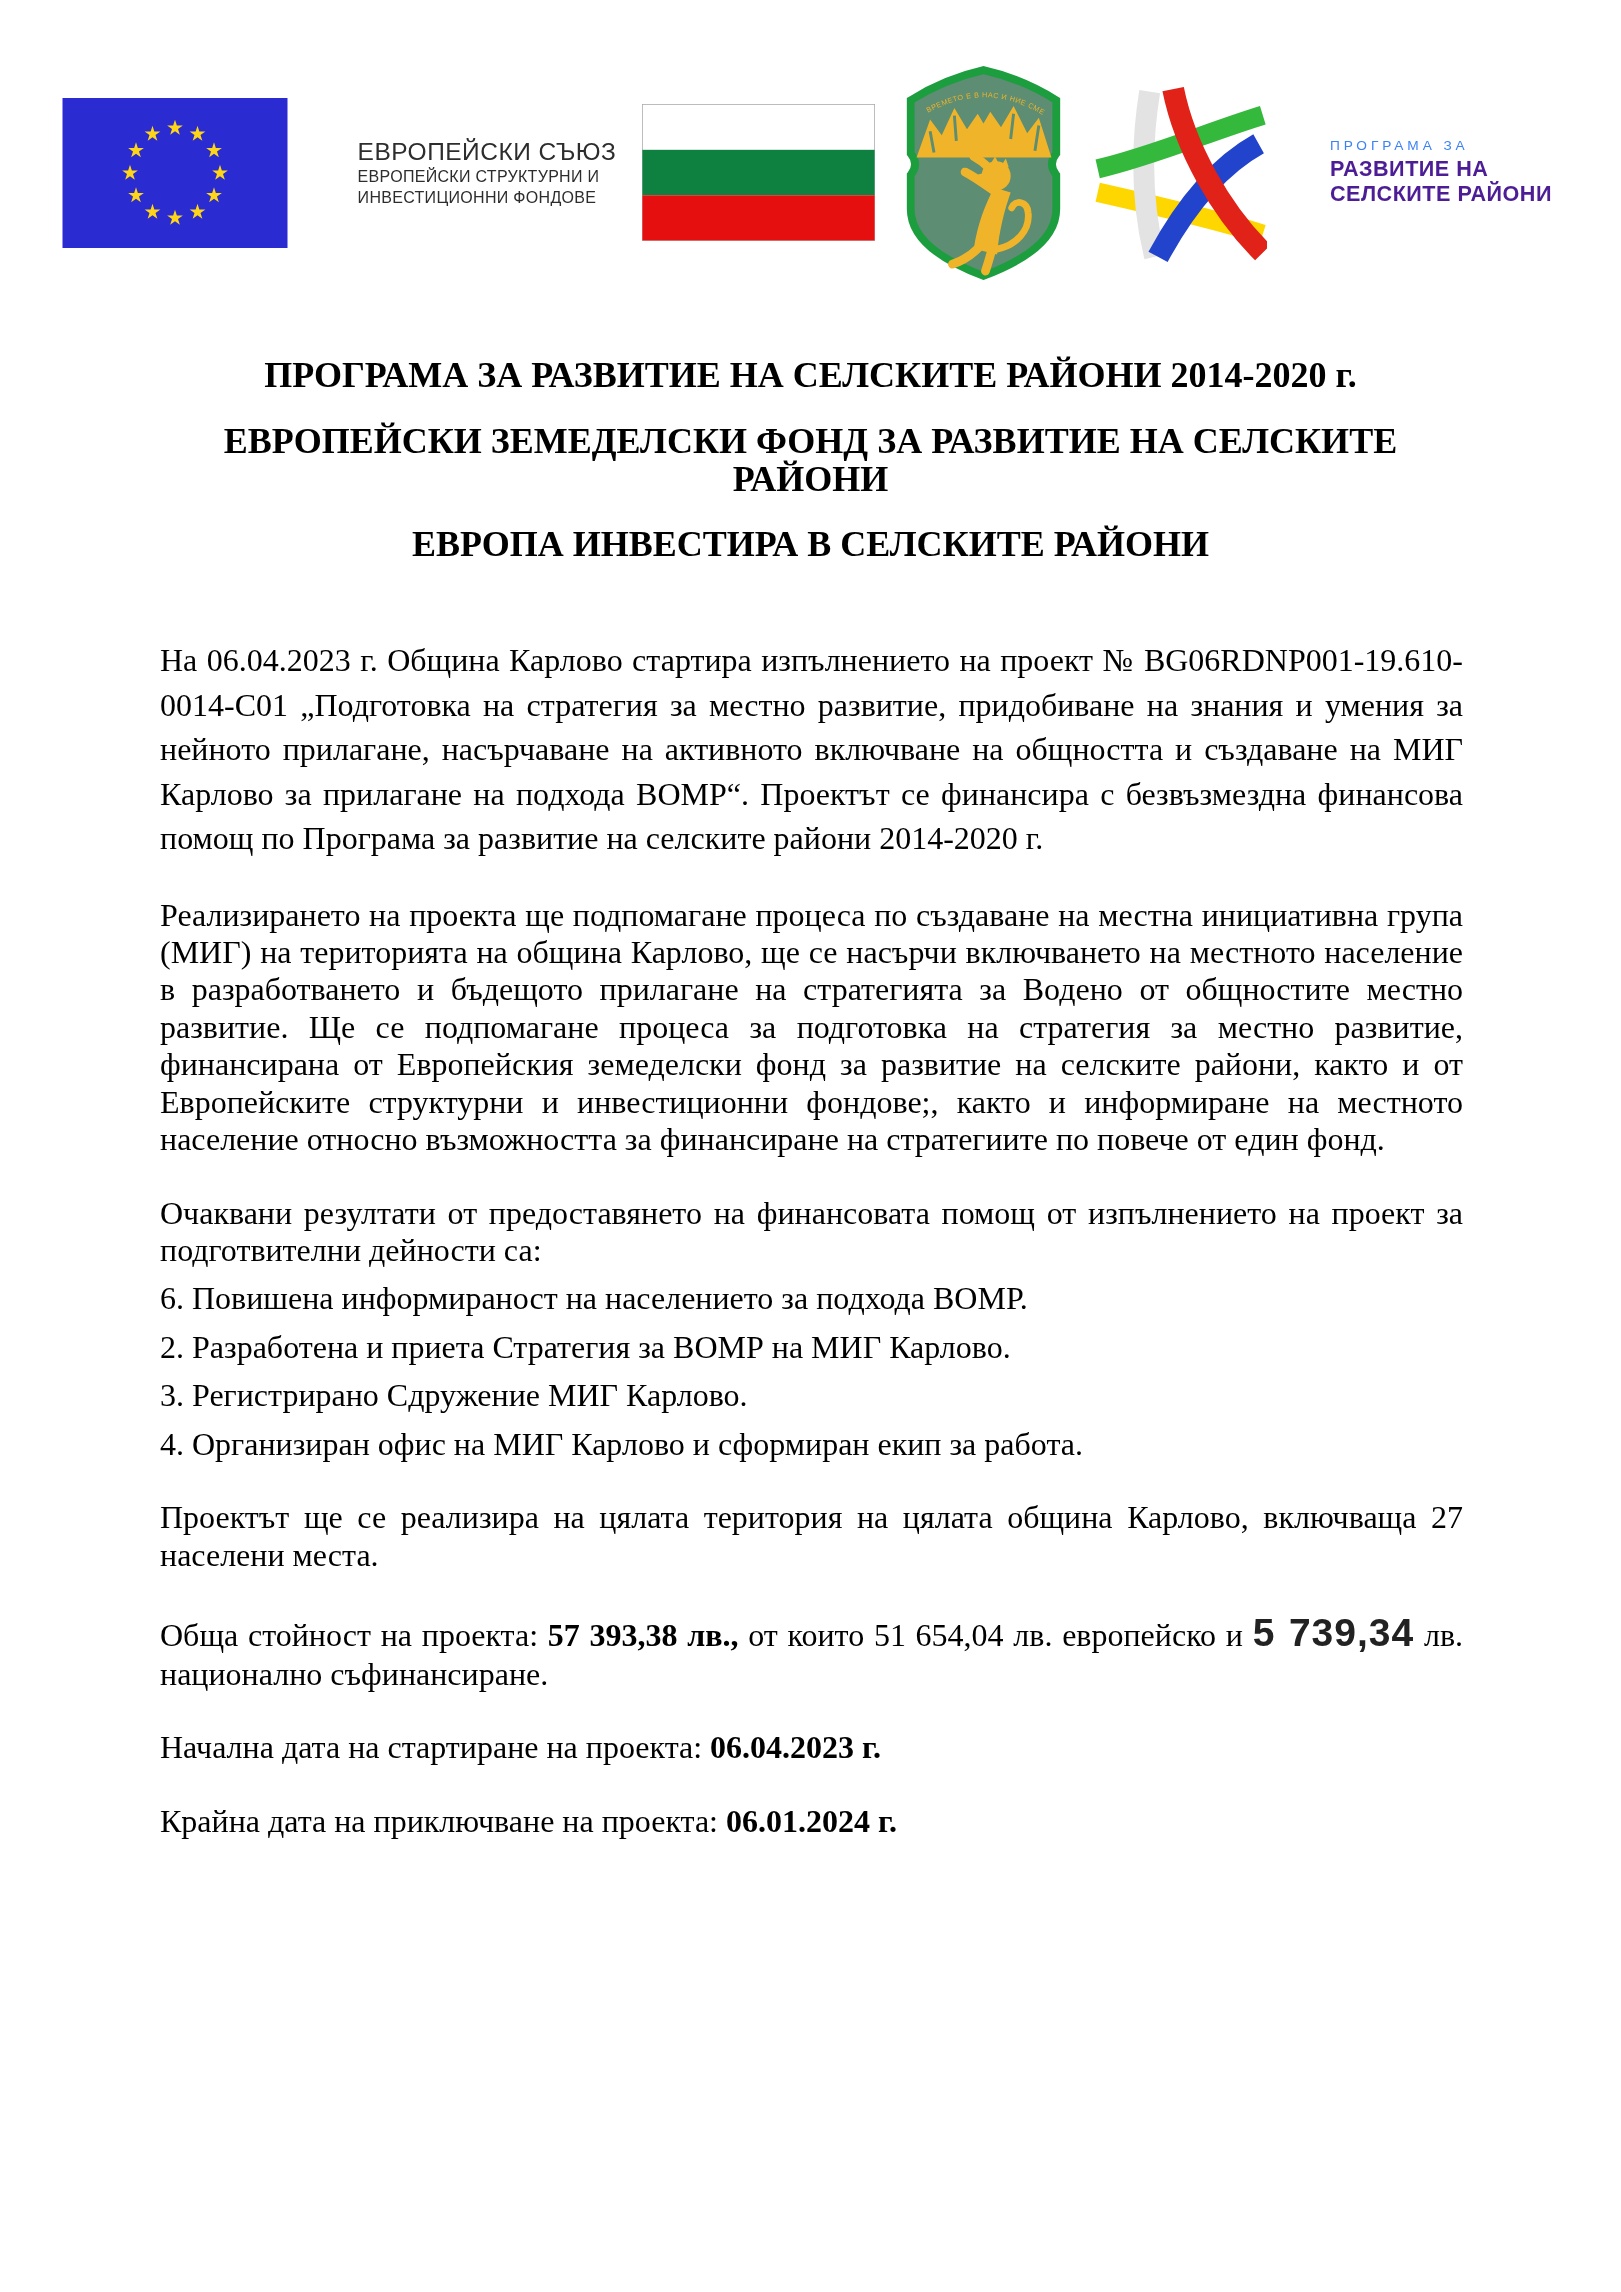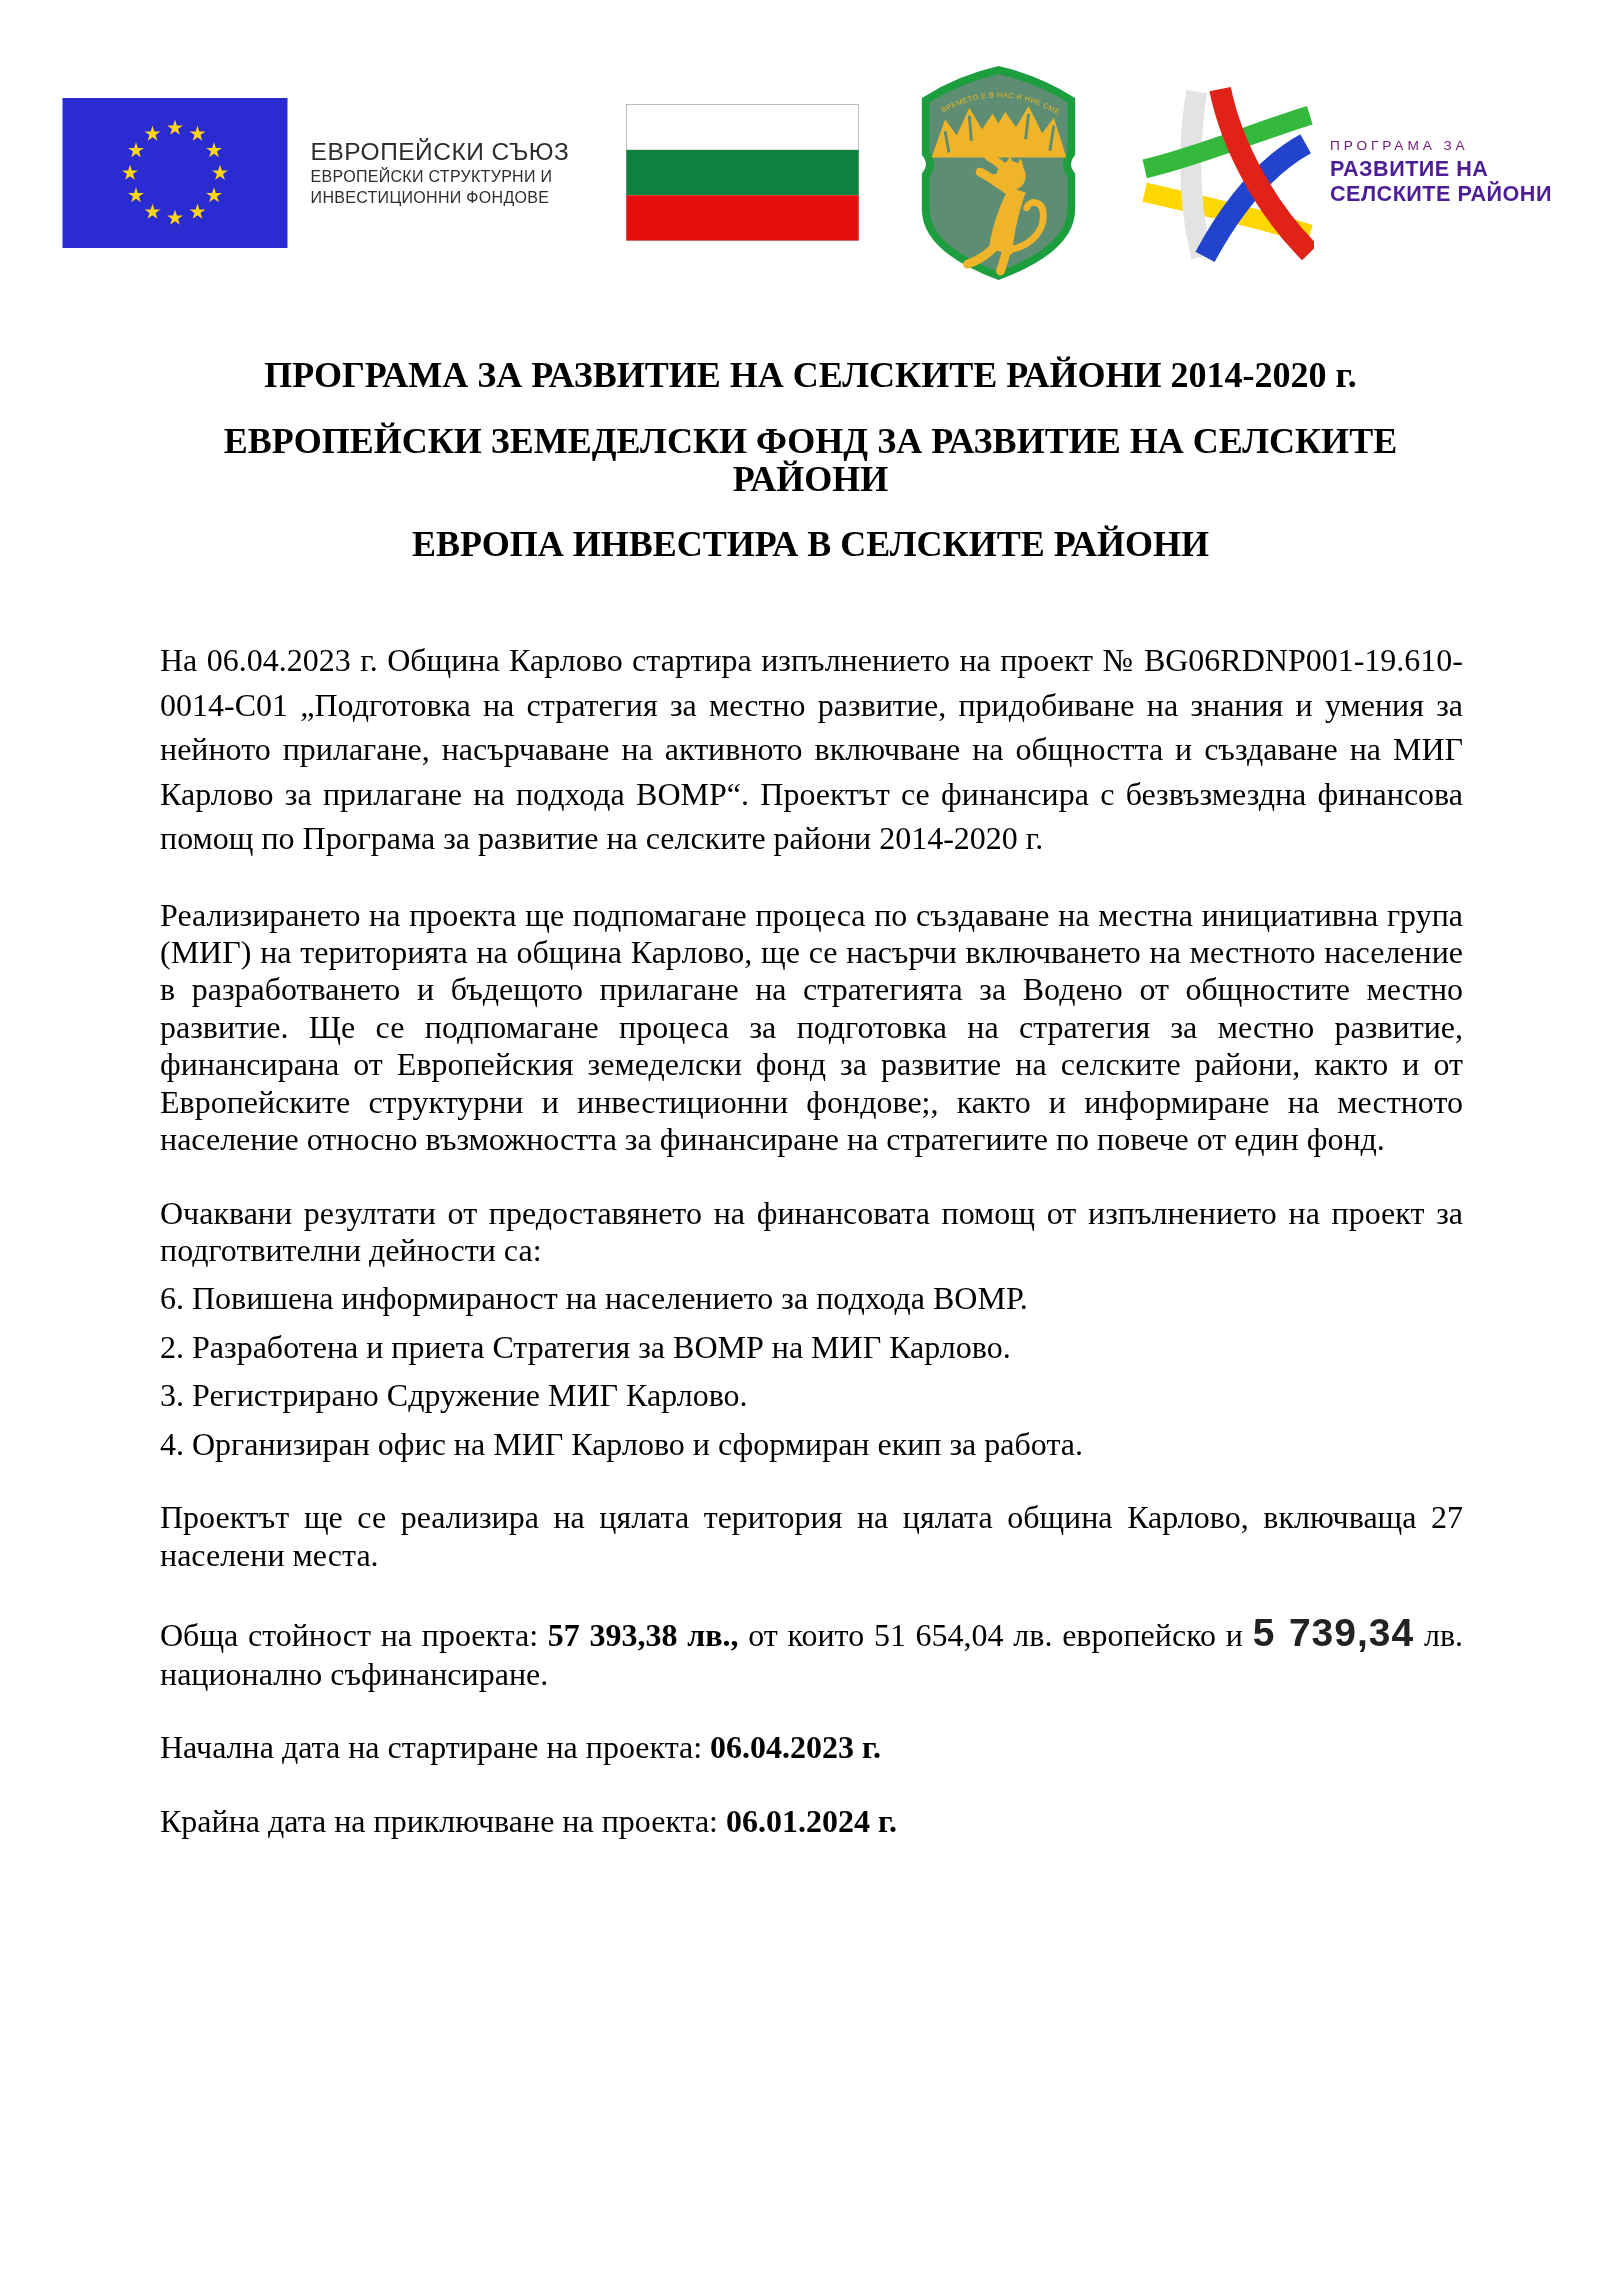--- a/index.html
+++ b/index.html
@@ -15,35 +15,35 @@
   }
 
   
   .logo-strip {
     display: flex;
     justify-content: space-between;
     align-items: center;
     margin: 57px 69px 0 61px;
     height: 231px;
   }
-  .logo-group { display: flex; align-items: center; }
+  .logo-group { display: flex; align-items: center; gap: 47px; }
   .eu-text {
     margin-left: 21.6px;
     font-family: "Liberation Sans", sans-serif;
     color: #2d2d2d;
     line-height: 1.12;
   }
   .eu-text .eu-main { font-size: 24.5px; letter-spacing: 0.5px; }
   .eu-text .eu-sub  { font-size: 16px; letter-spacing: 0.3px; margin-top: 2.9px; }
   .rdp-text {
     margin-left: 15.7px;
     font-family: "Liberation Sans", sans-serif;
     line-height: 1.15;
   }
-  .rdp-text .rdp-small { font-size: 13.7px; letter-spacing: 3.9px; color: #701a75; margin-bottom: 3.9px; }
+  .rdp-text .rdp-small { font-size: 13.7px; letter-spacing: 3.9px; color: #3b82f6; margin-bottom: 3.9px; }
   .rdp-text .rdp-big   { font-size: 21.6px; font-weight: bold; color: #4c1d95; letter-spacing: 0.5px; }
 
   
   .doc-title {
     margin: 69px 147px 0 147px;
     text-align: center;
     font-weight: bold;
   }
   .title-line { font-size: 36px; line-height: 1.05; margin-bottom: 28px; }
   .title-line:last-child { margin-bottom: 0; }

